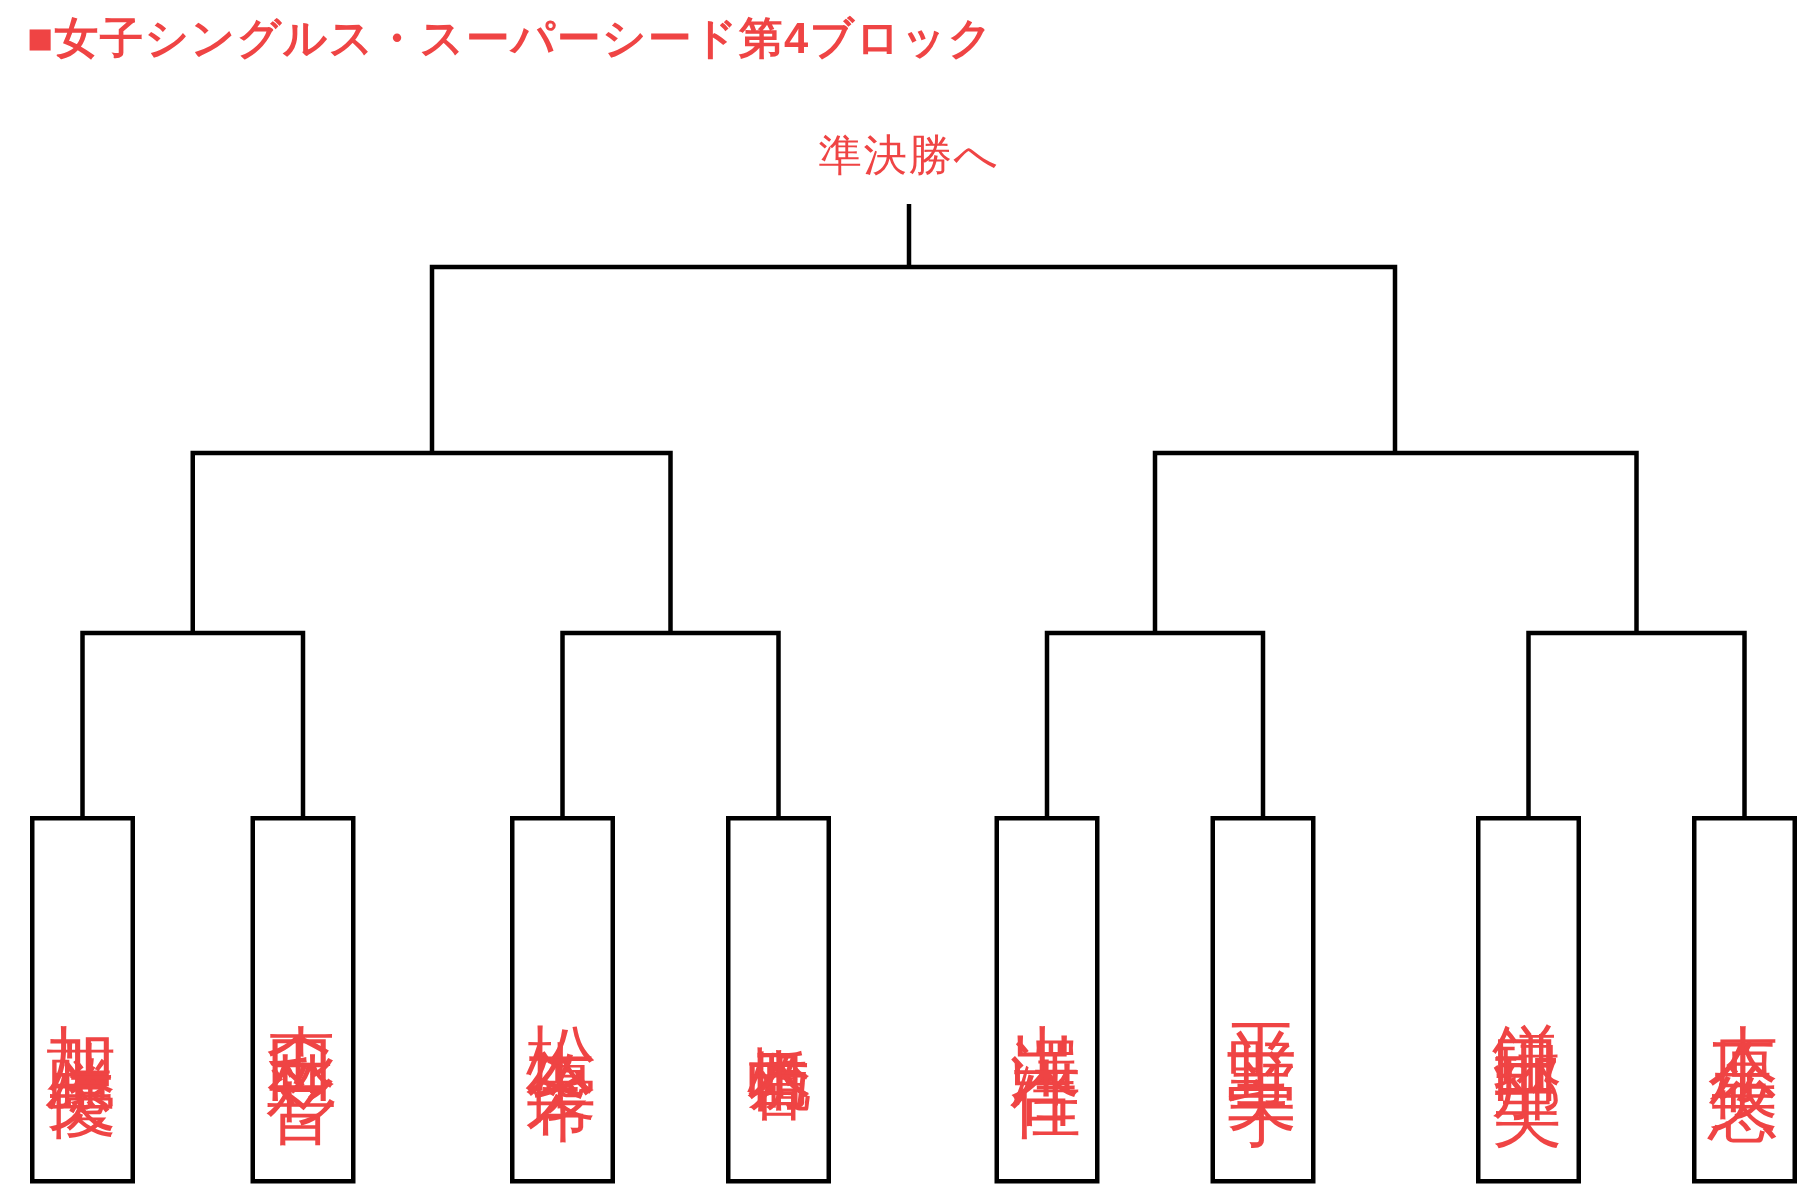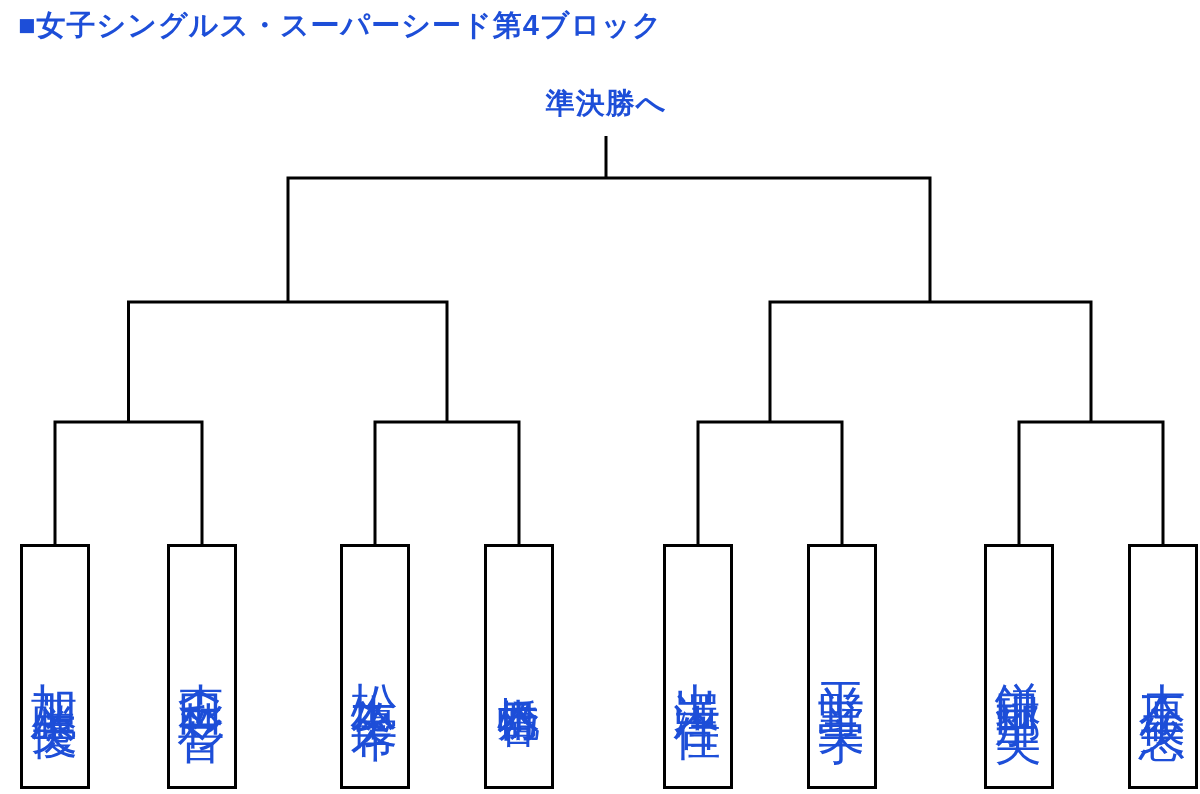--- a/index.html
+++ b/index.html
@@ -7,39 +7,39 @@
     padding: 0;
     background: #ffffff;
   }
   .stage {
     position: relative;
     width: 1200px;
     height: 794px;
     background: #ffffff;
     overflow: hidden;
     font-family: "Liberation Sans", sans-serif;
-    color: #1d4ed8;
+    color: #ef4444;
   }
   .page-title {
     position: absolute;
     left: 18px;
     top: 6px;
     margin: 0;
     font-size: 29px;
     font-weight: bold;
     letter-spacing: 1px;
     white-space: nowrap;
   }
   .advance-label {
     position: absolute;
     left: 606px;
     top: 84px;
     transform: translateX(-50%);
     font-size: 29px;
-    font-weight: bold;
+    font-weight: normal;
     letter-spacing: 1px;
     white-space: nowrap;
   }
   svg.bracket-lines {
     position: absolute;
     left: 0;
     top: 0;
   }
   svg.bracket-lines path {
     fill: none;

